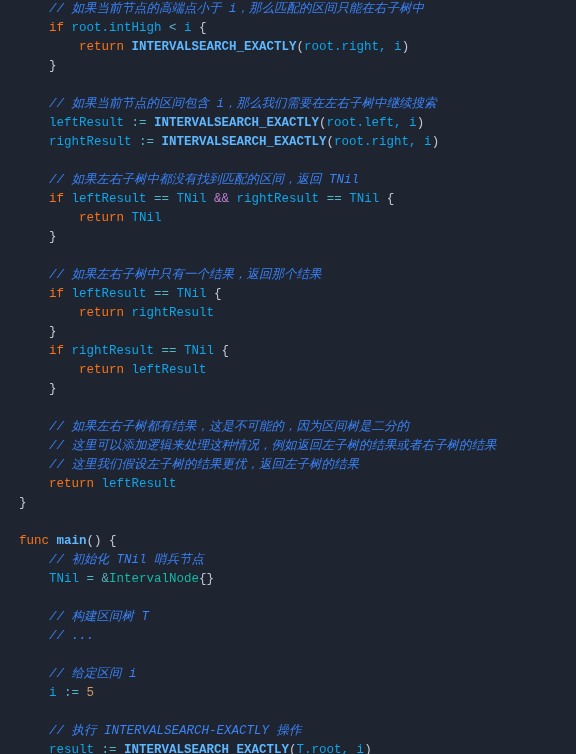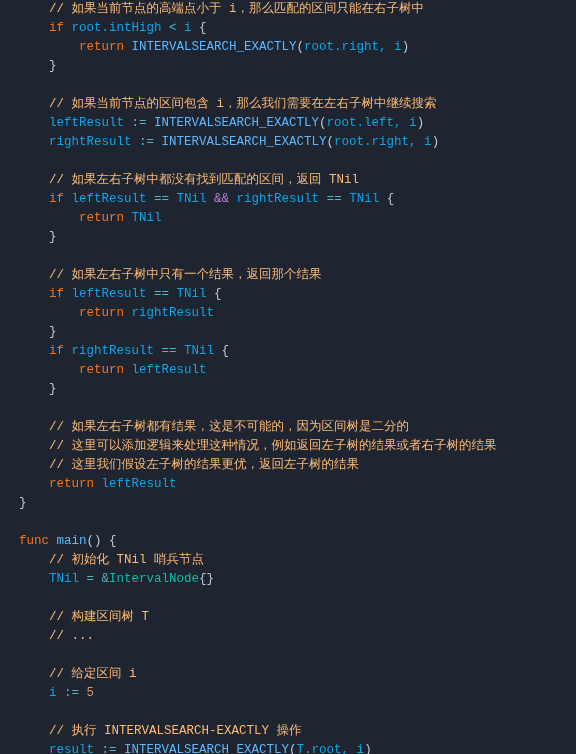--- a/index.html
+++ b/index.html
@@ -14,23 +14,23 @@
     height: 754px;
     overflow: hidden;
   }
   .editor {
     padding-left: 4px;
     white-space: pre;
   }
   .line {
     white-space: pre;
   }
-  .cmt { color: #fdba74; }
+  .cmt { color: #3b82f6; font-style: italic; }
   .kw  { color: #f97316; }
-  .fn  { color: #5fb8ff; }
+  .fn  { color: #5fb8ff; font-weight: bold; }
   .typ { color: #14b8a6; }
   .id  { color: #0ea5e9; }
   .op  { color: #56b6c2; }
   .num { color: #d19a66; }
   .pn  { color: #c0c8d8; }
   .amp { color: #56b6c2; }
   .log { color: #c080d0; }
 </style>
 </head>
 <body>

